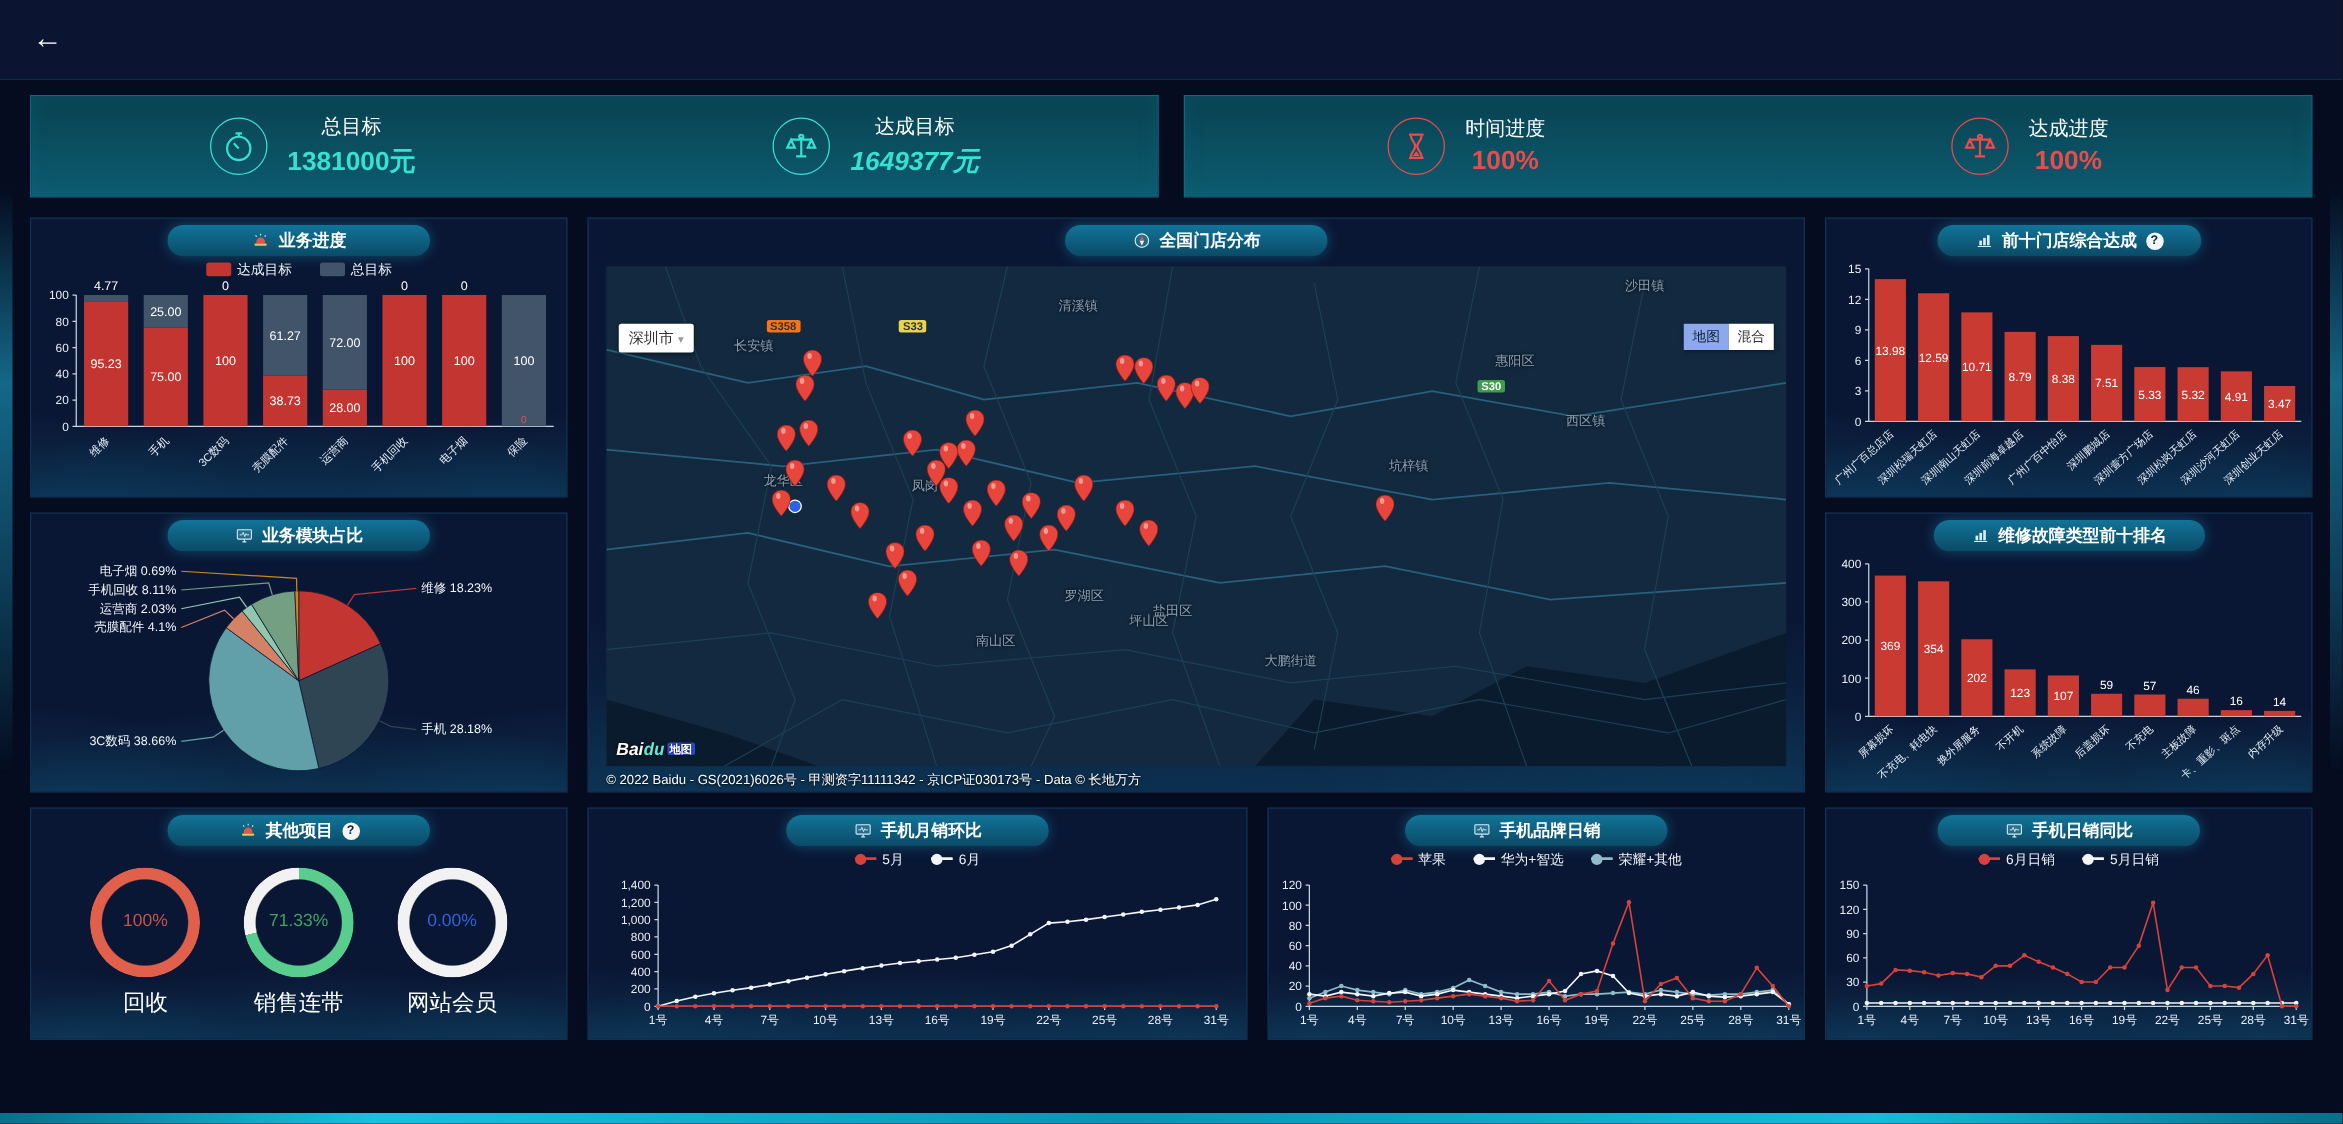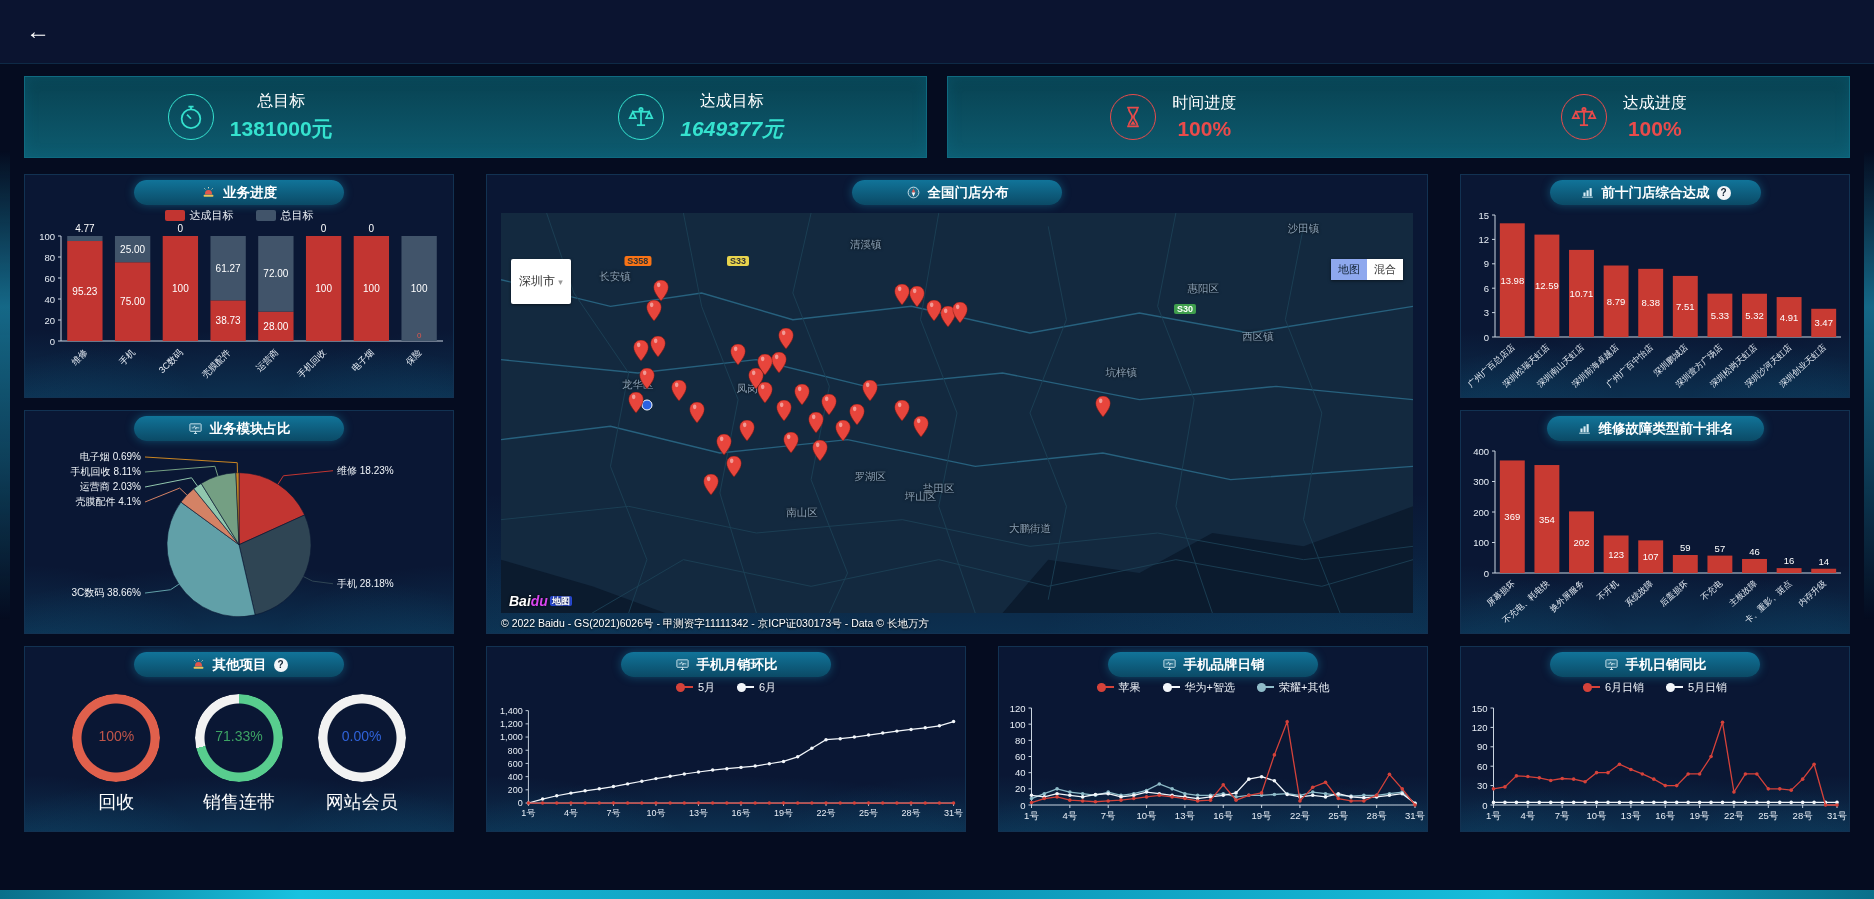--- a/index.html
+++ b/index.html
@@ -30,21 +30,21 @@
     display:flex; align-items:center; justify-content:center; flex:0 0 auto; }
   .kicon svg { width:28px; height:28px; stroke:currentColor; fill:none; stroke-width:1.5; }
   .ktxt { text-align:center; }
   .klabel { font-size:16px; color:#fff; margin-bottom:3px; }
   .kvalue { font-size:21px; font-weight:bold; }
 
   
   .grid { display:grid; margin:16px 24px 0;
     grid-template-columns:430px 1fr 430px 390px;
     grid-template-rows:224px 224px 186px;
-    gap:12px 32px; }
+    gap:12px 16px; }
   .g-biz{grid-area:1/1/2/2} .g-pie{grid-area:2/1/3/2} .g-other{grid-area:3/1/4/2}
   .g-map{grid-area:1/2/3/4} .g-mom{grid-area:3/2/4/3} .g-brand{grid-area:3/3/4/4}
   .g-top10{grid-area:1/4/2/5} .g-fault{grid-area:2/4/3/5} .g-yoy{grid-area:3/4/4/5}
 
   .panel { position:relative; display:flex; flex-direction:column; overflow:hidden;
     background:
       radial-gradient(120% 80% at 50% 118%, rgba(19,122,162,.40), transparent 60%),
       radial-gradient(60% 55% at 0% 108%, rgba(19,122,162,.28), transparent 70%),
       radial-gradient(60% 55% at 100% 108%, rgba(19,122,162,.28), transparent 70%),
       #0a1734;
@@ -82,31 +82,31 @@
   
   .map-wrap { flex:1; margin:8px 14px 0; position:relative; overflow:hidden;
     background:#13293f; }
   .map-svg { position:absolute; inset:0; width:100%; height:100%; }
   .m-label { position:absolute; transform:translate(-50%,-50%); font-size:10.5px;
     color:#8ba0b4; text-shadow:0 0 3px #000; white-space:nowrap; pointer-events:none; }
   .m-badge { position:absolute; transform:translate(-50%,-50%); font-size:9px;
     padding:0 3px; border-radius:2px; font-weight:bold; }
   .m-pin { position:absolute; width:15px; height:21px; transform:translate(-50%,-100%); cursor:pointer; }
   .m-city { position:absolute; left:10px; top:46px; background:#fff; color:#333;
-    font-size:12px; padding:14px 8px; border-radius:2px; cursor:pointer;
+    font-size:12px; padding:3px 8px; border-radius:2px; cursor:pointer;
     box-shadow:0 1px 3px rgba(0,0,0,.5); }
   .m-city .car { color:#999; font-size:9px; }
   .m-type { position:absolute; right:10px; top:46px; display:flex; font-size:11px;
     box-shadow:0 1px 3px rgba(0,0,0,.5); cursor:pointer; }
   .m-type span { padding:3px 7px; }
   .m-type .t1 { background:#8ea8ee; color:#123; }
   .m-type .t2 { background:#fff; color:#333; }
   .m-logo { position:absolute; left:8px; bottom:4px; font-size:14px; font-weight:bold;
     font-style:italic; text-shadow:0 0 3px #000; }
-  .m-logo .bai { color:#fff; } .m-logo .du { color:#d946ef; }
+  .m-logo .bai { color:#fff; } .m-logo .du { color:#5eead4;font-family:Liberation Mono, monospace; }
   .m-logo .tag { font-size:9px; font-style:normal; color:#fff; background:#2b4de0;
     border-radius:2px; padding:0 2px; margin-left:2px; vertical-align:2px;}
   .m-metro { position:absolute; width:11px; height:11px; border-radius:50%;
     background:#2b62e0; border:1.5px solid #fff; transform:translate(-50%,-50%); }
   .map-attr { height:20px; padding:4px 0 0 14px; font-size:10.5px; color:#fff;
     text-shadow:0 1px 2px #000; }
 
   
   .edge-glow { position:fixed; top:150px; width:10px; height:470px; z-index:5; pointer-events:none;
     background:linear-gradient(180deg,transparent,rgba(34,180,220,.55),rgba(34,180,220,.30),transparent); }

